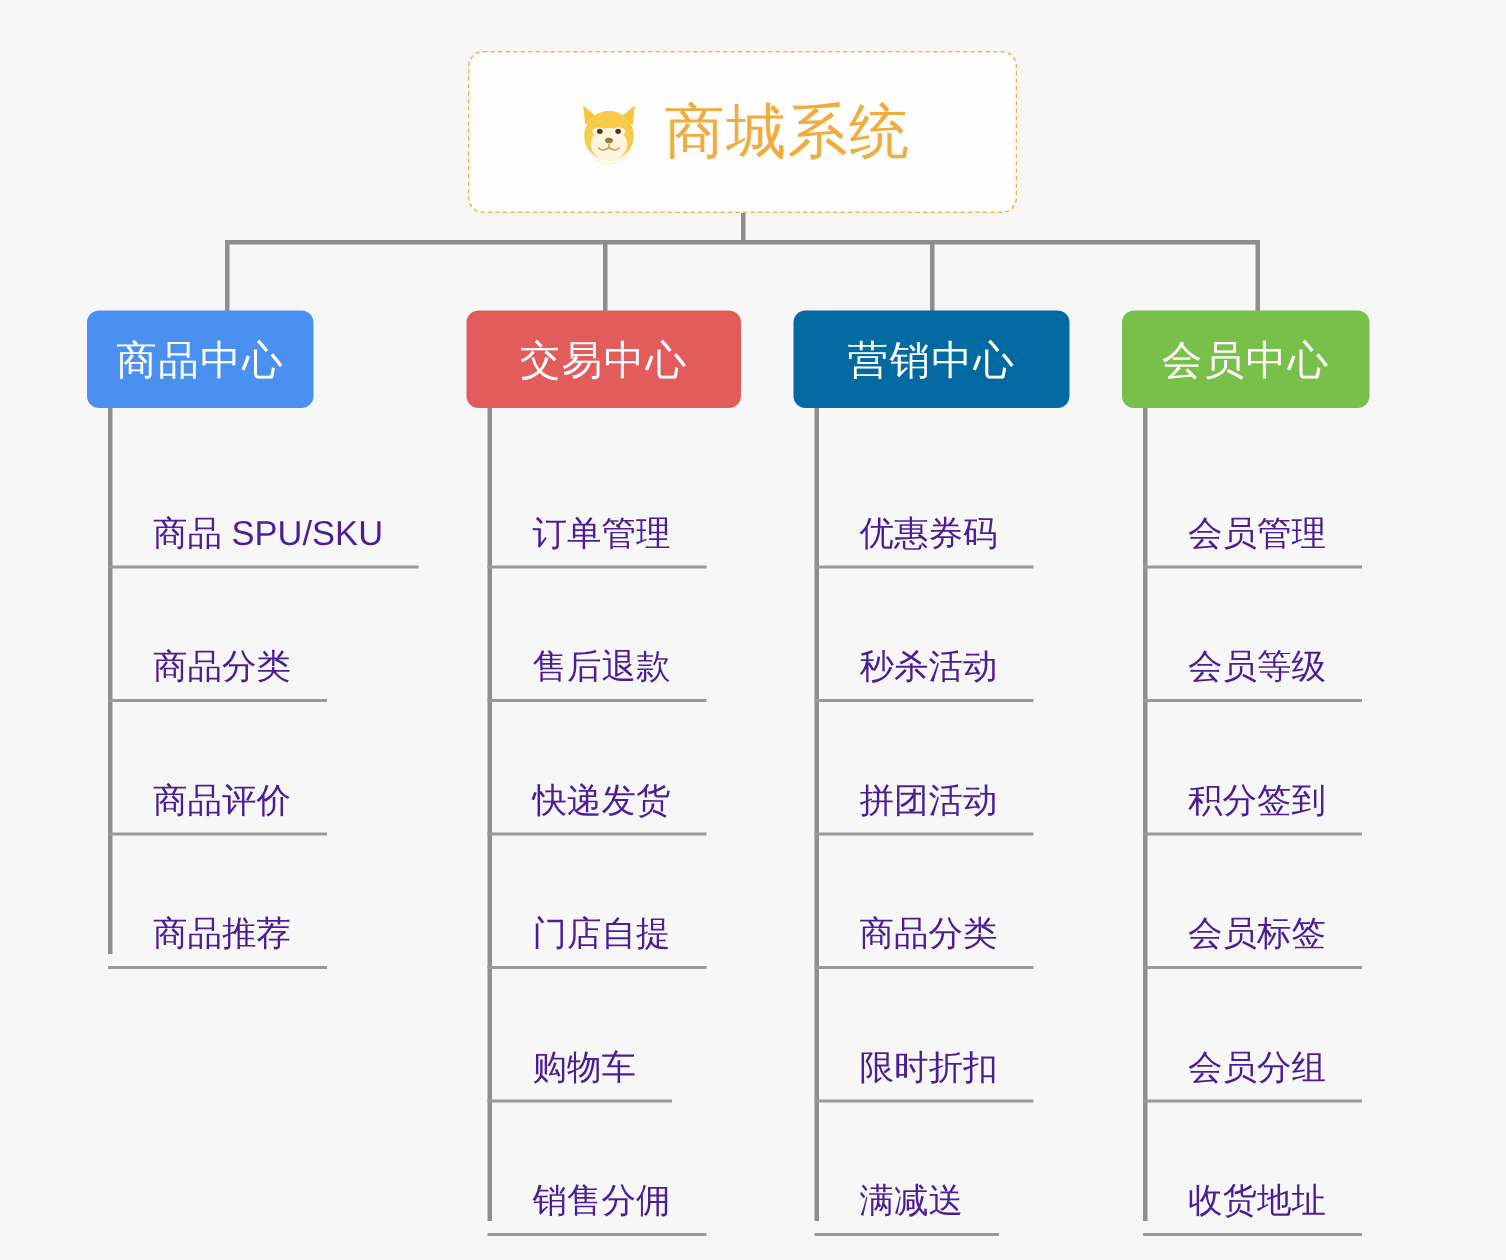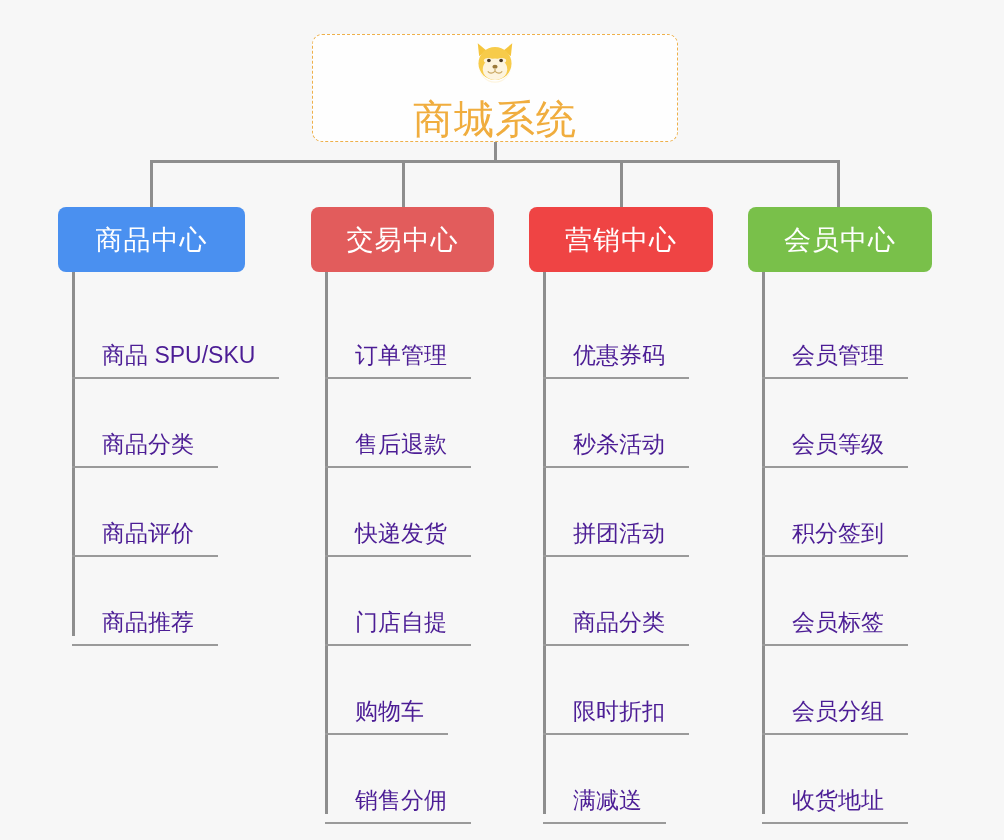--- a/index.html
+++ b/index.html
@@ -95,24 +95,24 @@
     box-sizing: border-box;
     border-radius: 8px;
     display: flex;
     align-items: center;
     justify-content: center;
     color: #ffffff;
     font-size: 27px;
     letter-spacing: 1px;
     white-space: nowrap;
   }
-  .column.c1 .cat-header { width: 187px; background: #4a90f0; }
+  .column.c1 .cat-header { width: 151px; background: #4a90f0; }
   .column.c2 .cat-header { width: 183px; background: #e25c5c; }
   .column.c3 .cat-header { width: 184px; background: #e9a93c; }
-  .column.c4 .cat-header { width: 184px; background: #79c04a; }
+  .column.c4 .cat-header { width: 165px; background: #79c04a; }
 
   
   .leaf-list {
     position: relative;
     margin-top: 0;
     padding-top: 18px;
   }
   .leaf-trunk {
     position: absolute;
     left: 14px;
@@ -137,21 +137,21 @@
     color: #4c1d95;
     white-space: nowrap;
     line-height: 1.2;
   }
 </style>
 </head>
 <body style="background: rgb(247, 247, 247);">
 
 <div id="mindmap">
 
-  <div class="root-node" style="border-color: rgb(238, 176, 74); flex-direction: column;">
+  <div class="root-node" style="border-color: rgb(238, 176, 74);">
     <svg class="root-emoji" viewBox="0 0 64 64">
       <path d="M8 6 L10 24 L20 16 Z" fill="#f5c53d"></path>
       <path d="M56 6 L54 24 L44 16 Z" fill="#f5c53d"></path>
       <circle cx="32" cy="34" r="23" fill="#f7cb4a"></circle>
       <path d="M9 36 a23 23 0 0 0 46 0 a23 25 0 0 1 -46 0 z" fill="#fdf4de"></path>
       <ellipse cx="32" cy="42" rx="17" ry="15" fill="#fdf4de"></ellipse>
       <ellipse cx="23" cy="30" rx="6.5" ry="3.6" fill="#fdf4de"></ellipse>
       <ellipse cx="41" cy="30" rx="6.5" ry="3.6" fill="#fdf4de"></ellipse>
       <ellipse cx="23.5" cy="30" rx="2.6" ry="2.4" fill="#4a3a24"></ellipse>
       <ellipse cx="40.5" cy="30" rx="2.6" ry="2.4" fill="#4a3a24"></ellipse>
@@ -208,21 +208,21 @@
       <div class="leaf">
           <span class="leaf-inner">购物车</span>
         </div>
       <div class="leaf">
           <span class="leaf-inner">销售分佣</span>
         </div>
     </div>
   </div>
 
   <div class="column c3">
-    <div class="cat-header" style="background: #ef4444;">营销中心</div>
+    <div class="cat-header" style="background: #0369a1;">营销中心</div>
     <div class="leaf-list">
       <div class="leaf-trunk" style="background: rgb(142, 142, 142);"></div>
       <div class="leaf">
           <span class="leaf-inner">优惠券码</span>
         </div>
       <div class="leaf">
           <span class="leaf-inner">秒杀活动</span>
         </div>
       <div class="leaf">
           <span class="leaf-inner">拼团活动</span>

